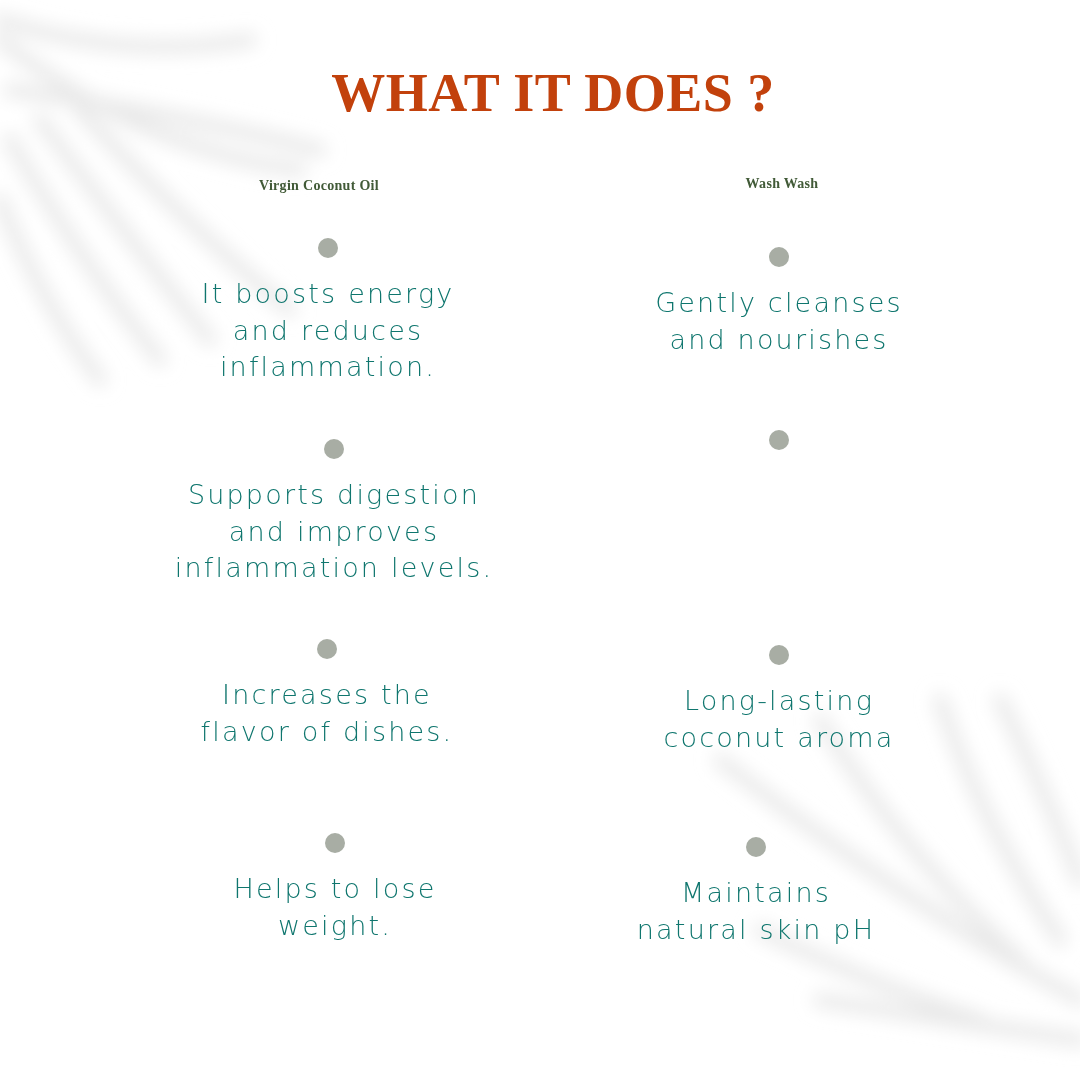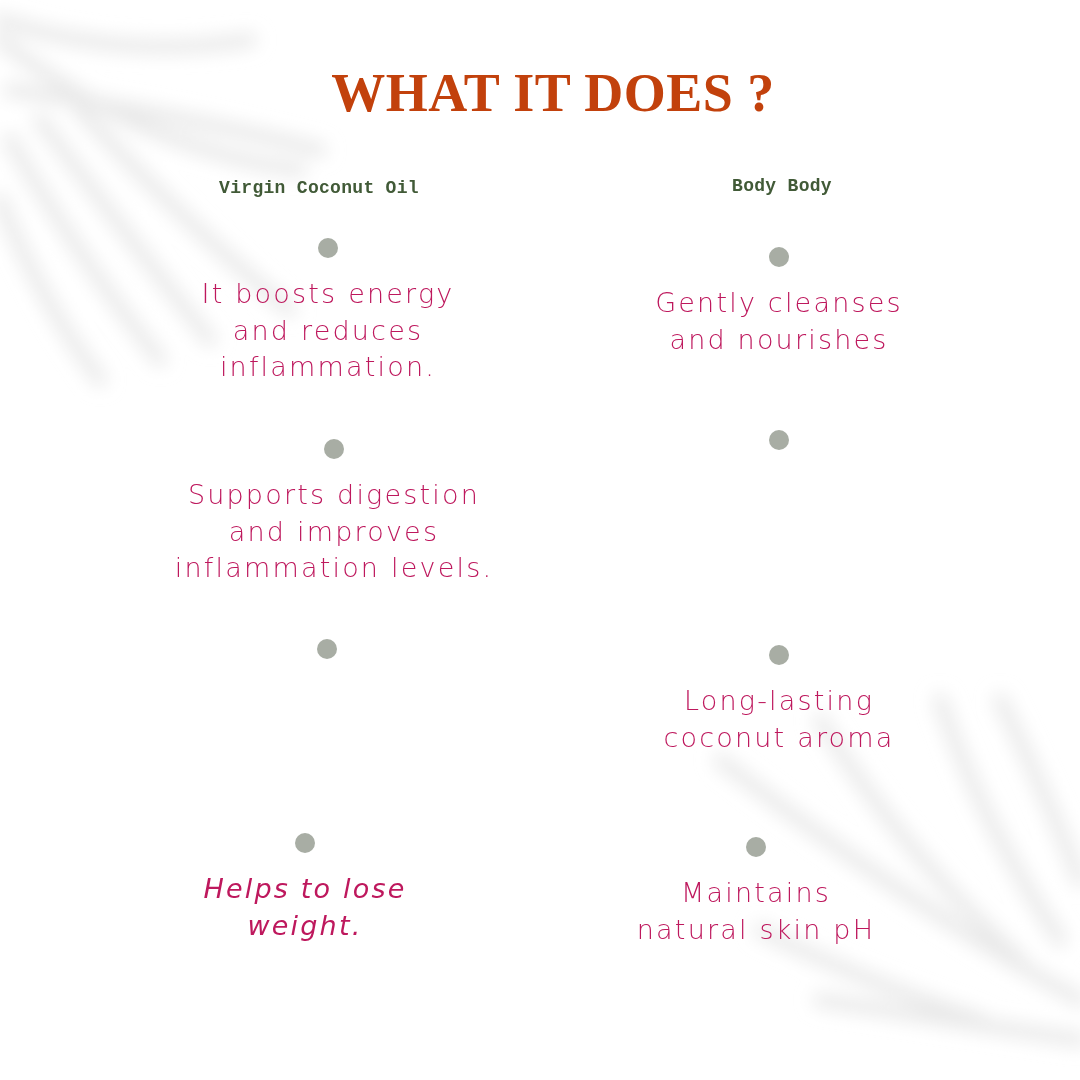--- a/index.html
+++ b/index.html
@@ -4,32 +4,32 @@
 <style>
   html, body { margin: 0; padding: 0; }
   body { width: 1080px; height: 1080px; position: relative; overflow: hidden; background: #ffffff; }
   .shadow { position: absolute; inset: 0; pointer-events: none; }
   .title {
     position: absolute; left: 13px; width: 1080px; top: 62px; text-align: center;
     font-family: "Liberation Serif", "DejaVu Serif", serif; font-weight: bold;
     font-size: 54px; color: #c2410c; letter-spacing: 0.5px; margin: 0;
   }
   .col-head {
-    position: absolute; font-family: Liberation Mono, monospace; font-weight: bold;
-    font-size: 18px; color: #415a37; text-align: right; transform: translateX(-50%);
+    position: absolute; font-family: Liberation Serif, serif; font-weight: bold;
+    font-size: 14px; color: #415a37; text-align: right; transform: translateX(-50%);
     white-space: nowrap; letter-spacing: 0.3px;
   }
   .item { position: absolute; transform: translateX(-50%); text-align: center; width: 380px; }
   .dot {
     width: 20px; height: 20px; border-radius: 50%; background: #a8ada4;
     margin: 0 auto 18px auto;
   }
   .txt {
     font-family: "DejaVu Sans", sans-serif; font-weight: 300; font-size: 27px;
-    line-height: 36.5px; color: #be185d; letter-spacing: 2.2px; white-space: pre-line; margin-top: 8px;
+    line-height: 36.5px; color: #0f766e; letter-spacing: 2.2px; white-space: pre-line; margin-top: 8px;
   }
 </style>
 </head>
 <body>
 
 <svg class="shadow" width="1080" height="1080" viewBox="0 0 1080 1080">
   <defs>
       <filter id="b" x="-20%" y="-20%" width="140%" height="140%">
         <feGaussianBlur stdDeviation="9"></feGaussianBlur>
       </filter>
@@ -47,38 +47,40 @@
     <path d="M1020 960 Q900 850 820 720"></path>
     <path d="M1080 1040 Q950 1020 820 1000"></path>
     <path d="M1080 880 Q1040 780 1000 700"></path>
     <path d="M980 1020 Q860 980 760 930"></path>
   </g>
 </svg>
 
 <h1 class="title">WHAT IT DOES ?</h1>
 
 <div class="col-head" style="left:319px; top:178px;">Virgin Coconut Oil</div>
-<div class="col-head" style="left:782px; top:176px;">Body Body</div>
+<div class="col-head" style="left:782px; top:176px;">Wash Wash</div>
 
 <div class="item" style="left:328px; top:238px;">
   <div class="dot"></div>
   <div class="txt">It boosts energy
 and reduces
 inflammation.</div>
 </div>
 <div class="item" style="left:334px; top:439px;">
   <div class="dot"></div>
   <div class="txt">Supports digestion
 and improves
 inflammation levels.</div>
 </div>
 <div class="item" style="left:327px; top:639px;">
   <div class="dot"></div>
+  <div class="txt">Increases the
+flavor of dishes.</div>
 </div>
-<div class="item" style="left:305px; top:833px;font-style:italic;">
+<div class="item" style="left:335px; top:833px;">
   <div class="dot"></div>
   <div class="txt">Helps to lose
 weight.</div>
 </div>
 
 <div class="item" style="left:779px; top:247px;">
   <div class="dot"></div>
   <div class="txt">Gently cleanses
 and nourishes</div>
 </div>

